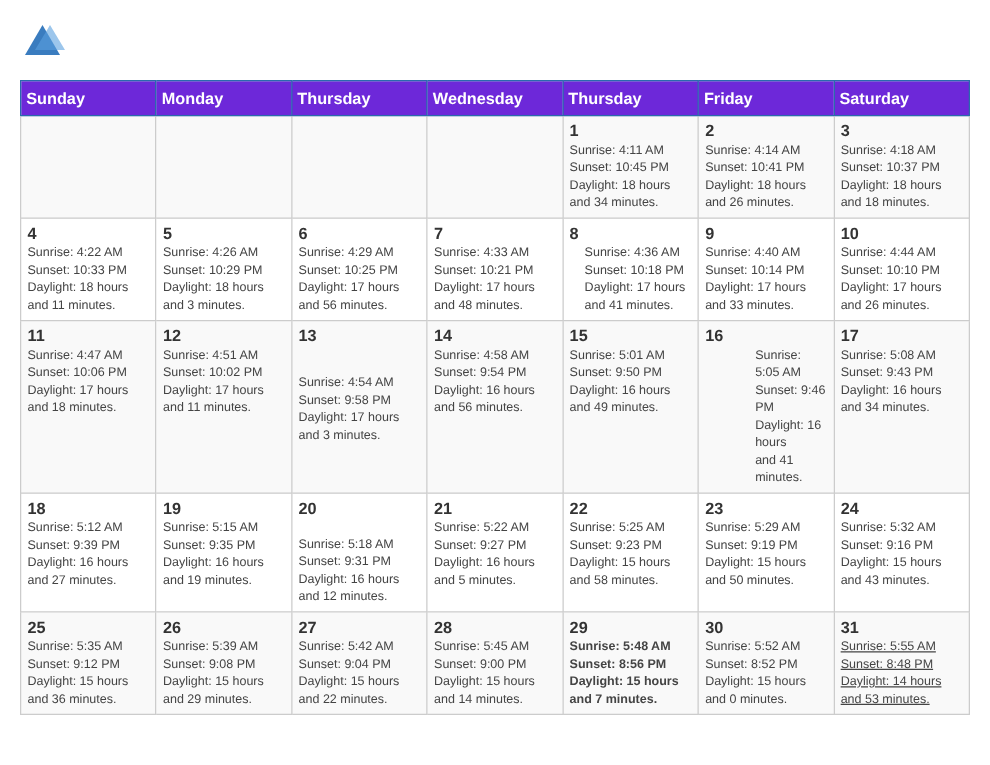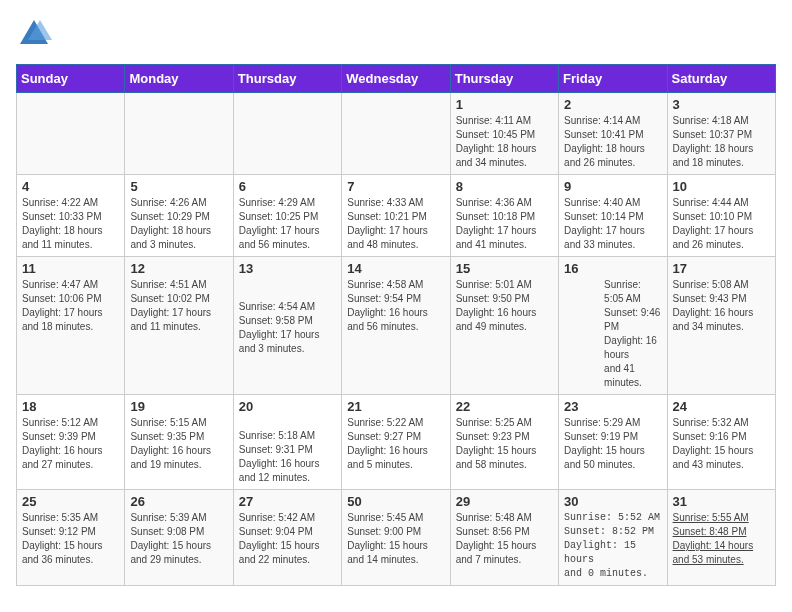--- a/index.html
+++ b/index.html
@@ -184,21 +184,21 @@
         </td>
         <td>
           <span class="day-number">7</span>
           <div class="day-info" style="white-space: pre-line;">Sunrise: 4:33 AM
 Sunset: 10:21 PM
 Daylight: 17 hours
 and 48 minutes.</div>
         </td>
         <td>
           <span class="day-number">8</span>
-          <div class="day-info" style="white-space: pre-line;">Sunrise: 4:36 AM
+          <div class="day-info" style="white-space: pre-line; margin-left: 12px;">Sunrise: 4:36 AM
 Sunset: 10:18 PM
 Daylight: 17 hours
 and 41 minutes.</div>
         </td>
         <td>
           <span class="day-number">9</span>
           <div class="day-info" style="white-space: pre-line;">Sunrise: 4:40 AM
 Sunset: 10:14 PM
 Daylight: 17 hours
 and 33 minutes.</div>
@@ -329,36 +329,36 @@
 and 29 minutes.</div>
         </td>
         <td>
           <span class="day-number">27</span>
           <div class="day-info" style="white-space: pre-line;">Sunrise: 5:42 AM
 Sunset: 9:04 PM
 Daylight: 15 hours
 and 22 minutes.</div>
         </td>
         <td>
-          <span class="day-number">50</span>
+          <span class="day-number">28</span>
           <div class="day-info" style="white-space: pre-line;">Sunrise: 5:45 AM
 Sunset: 9:00 PM
 Daylight: 15 hours
 and 14 minutes.</div>
         </td>
         <td>
           <span class="day-number">29</span>
-          <div class="day-info" style="white-space: pre-line;">Sunrise: 5:48 AM
+          <div class="day-info" style="white-space: pre-line; font-weight: bold;">Sunrise: 5:48 AM
 Sunset: 8:56 PM
 Daylight: 15 hours
 and 7 minutes.</div>
         </td>
         <td>
           <span class="day-number">30</span>
-          <div class="day-info" style="white-space: pre-line; font-family: Liberation Mono, monospace;">Sunrise: 5:52 AM
+          <div class="day-info" style="white-space: pre-line;">Sunrise: 5:52 AM
 Sunset: 8:52 PM
 Daylight: 15 hours
 and 0 minutes.</div>
         </td>
         <td>
           <span class="day-number">31</span>
           <div class="day-info" style="white-space: pre-line; text-decoration: underline;">Sunrise: 5:55 AM
 Sunset: 8:48 PM
 Daylight: 14 hours
 and 53 minutes.</div>

